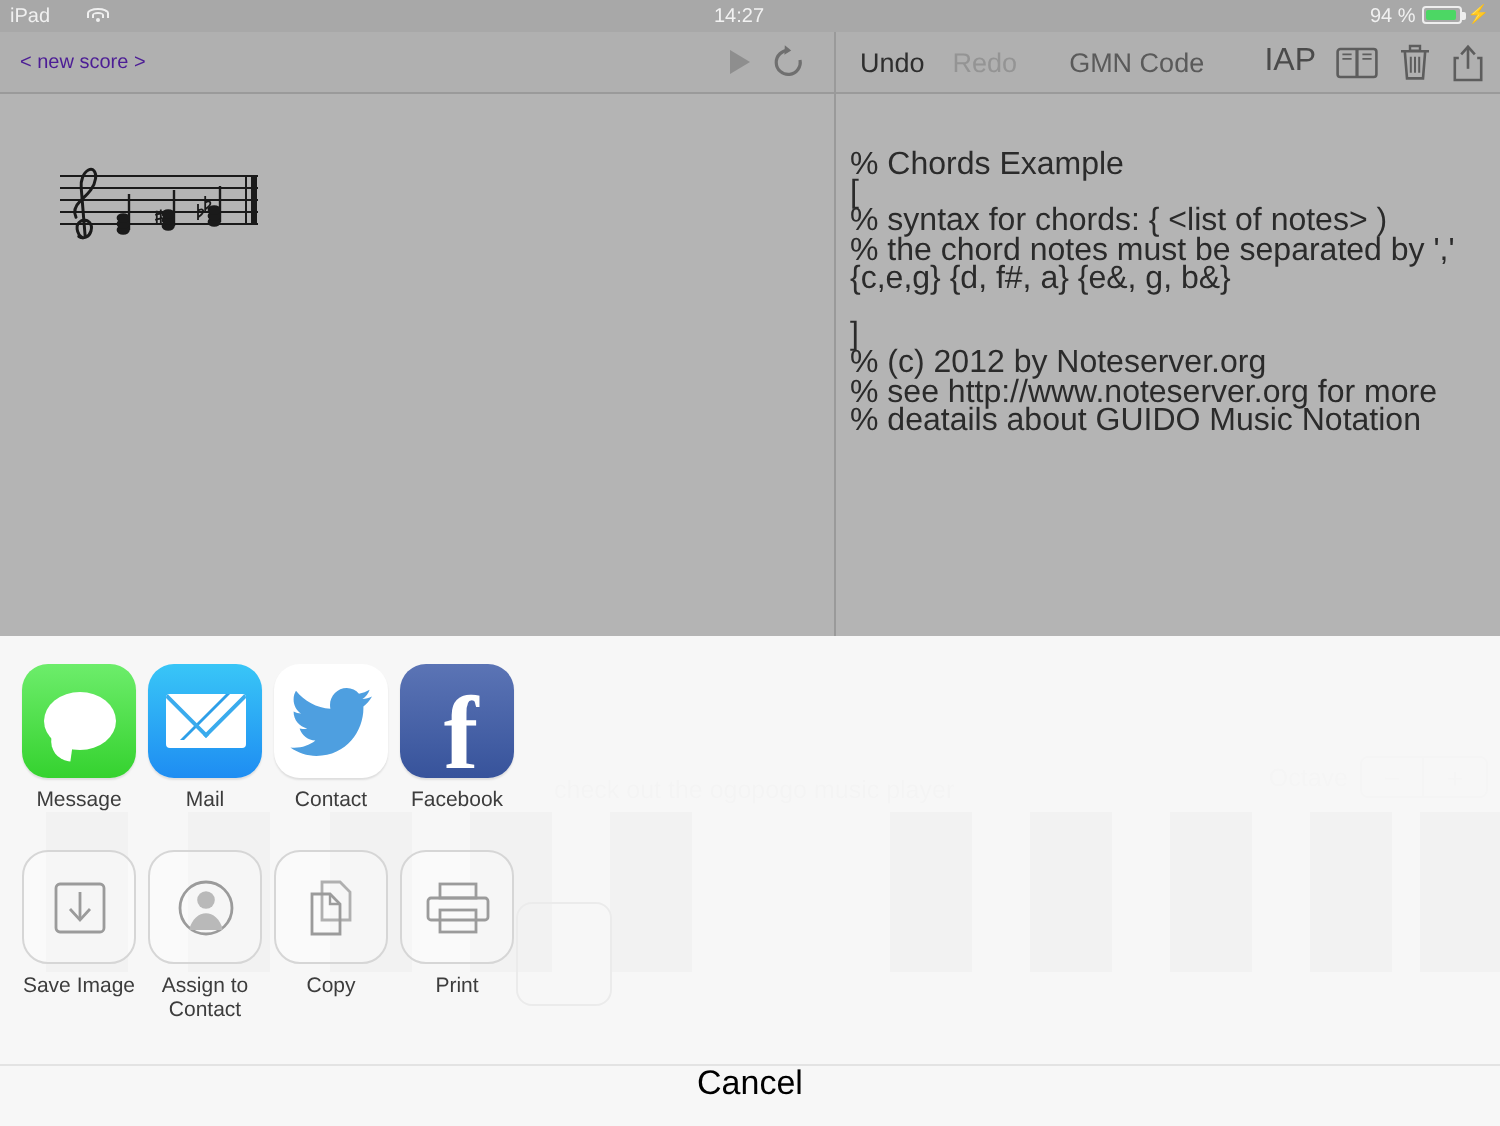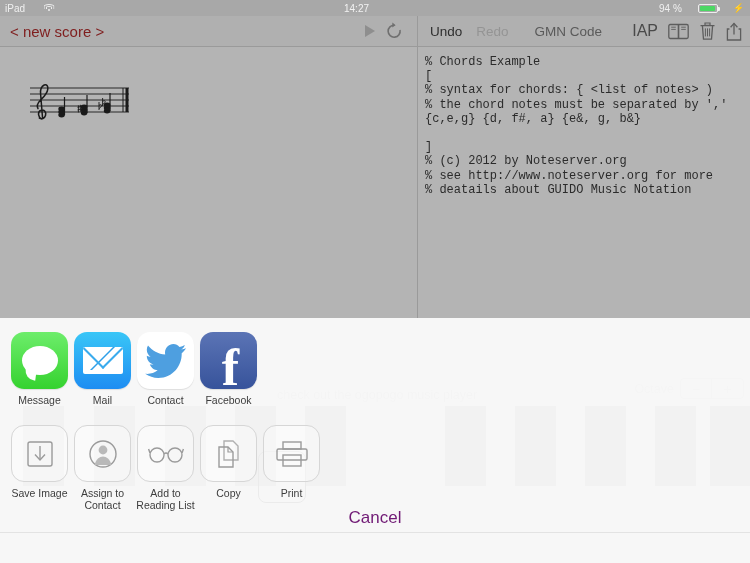--- a/index.html
+++ b/index.html
@@ -12,21 +12,21 @@
   }
 
   
   #status-bar{
     position:absolute; top:0; left:0; width:750px; height:16px;
     background:#a8a8a8; display:flex; align-items:center;
     font-size:10px; color:#f0f0f0; padding:0 5px;
   }
   #status-left{ display:flex; align-items:center; gap:18px; flex:0 0 auto; }
   #status-center{ flex:1; text-align:center; font-size:10px; color:#f2f2f2; }
-  #status-right{ display:flex; align-items:center; gap:16px; flex:0 0 auto; }
+  #status-right{ display:flex; gap:3px; flex:0 0 auto; }
   .wifi-icon{ width:11px; height:9px; position:relative; display:inline-block; }
   .wifi-icon i{
     position:absolute; left:50%; transform:translateX(-50%);
     border:1.2px solid #efefef; border-bottom:none; border-radius:50% 50% 0 0;
   }
   .wifi-icon i:nth-child(1){ width:11px;height:5px; top:0px;}
   .wifi-icon i:nth-child(2){ width:6px;height:3px; top:2.5px;}
   .wifi-icon i:nth-child(3){ width:2px;height:2px; top:5px; border-radius:50%;
     background:#efefef; border:none;}
   .batt{ width:20px;height:9px;border:1px solid #eee;border-radius:2px;
@@ -39,21 +39,21 @@
   
   #toolbar{
     position:absolute; top:16px; left:0; width:750px; height:31px;
     background:#b0b0b0; display:flex; align-items:stretch;
     border-bottom:1px solid #9a9a9a;
   }
   #toolbar-left{
     width:418px; display:flex; align-items:center; padding:0 10px;
     border-right:1px solid #9a9a9a; position:relative;
   }
-  #score-title{ font-size:15px; color:#7f1d1d; flex:1; }
+  #score-title{ font-size:10px; color:#4c1d95; flex:1; }
   .tb-icon{ color:#6f6f6f; display:flex; align-items:center; justify-content:center; }
   #play-btn{ width:22px; height:24px; }
   #play-tri{
     width:0;height:0;border-left:10px solid #8e8e8e;
     border-top:6px solid transparent;border-bottom:6px solid transparent;
   }
   #reload-btn{ width:26px; height:24px; }
   #toolbar-right{
     flex:1; display:flex; align-items:center; padding:0 8px 0 12px; gap:0;
   }
@@ -70,23 +70,23 @@
     background:#b4b4b4; border-right:1px solid #9a9a9a;
   }
   #staff{ position:absolute; left:28px; top:27px; }
 
   
   #code-pane{
     position:absolute; top:47px; left:419px; width:331px; height:271px;
     background:#b4b4b4; padding:8px 6px 0 6px; overflow:hidden;
   }
   #code-text{
-    font-family:Liberation Mono, monospace;
-    font-size:12px; line-height:14.2px; color:#2b2b2b;
-    white-space:pre-wrap; word-break:break-word;
+    font-family:Liberation Sans, sans-serif;
+    font-size:16px; line-height:14.2px; color:#2b2b2b;
+    white-space:pre-wrap; word-break:break-word;margin-top:21px;
   }
 
   
   #ghost-layer{
     position:absolute; top:318px; left:0; width:750px; height:245px;
     background:#f7f7f7; overflow:hidden;
   }
   #ghost-banner{
     position:absolute; top:64px; left:277px; width:470px; height:26px;
     display:flex; align-items:center;
@@ -384,32 +384,20 @@
       <div class="action-tile">
         <svg width="32" height="32" viewBox="0 0 32 32">
           <circle cx="16" cy="16" r="13" fill="none" stroke="#9b9b9b" stroke-width="1.4"></circle>
           <circle cx="16" cy="12" r="4.4" fill="#b9b9b9"></circle>
           <path d="M7.6 27 c1.2 -5.6 5 -8.4 8.4 -8.4 c3.4 0 7.2 2.8 8.4 8.4" fill="#b9b9b9"></path>
         </svg>
       </div>
       <span class="action-label">Assign to Contact</span>
     </div>
 
-    <div class="action-item">
-      <div class="action-tile">
-        <svg width="36" height="20" viewBox="0 0 36 20">
-          <circle cx="9" cy="11" r="7" fill="none" stroke="#9b9b9b" stroke-width="1.4"></circle>
-          <circle cx="27" cy="11" r="7" fill="none" stroke="#9b9b9b" stroke-width="1.4"></circle>
-          <path d="M16 10 c1.2 -1.4 2.8 -1.4 4 0" fill="none" stroke="#9b9b9b" stroke-width="1.4"></path>
-          <path d="M2 9 L0.6 5" stroke="#9b9b9b" stroke-width="1.4"></path>
-          <path d="M34 9 L35.4 5" stroke="#9b9b9b" stroke-width="1.4"></path>
-        </svg>
-      </div>
-      <span class="action-label">Add to Reading List</span>
-    </div>
 
     <div class="action-item">
       <div class="action-tile">
         <svg width="28" height="30" viewBox="0 0 28 30">
           <path d="M9 2 h9 l5 5 v14 h-14 z" fill="none" stroke="#b0b0b0" stroke-width="1.4"></path>
           <path d="M4 8 h9 l5 5 v15 h-14 z" fill="none" stroke="#9b9b9b" stroke-width="1.4"></path>
           <path d="M13 8 v5 h5" fill="none" stroke="#9b9b9b" stroke-width="1.2"></path>
         </svg>
       </div>
       <span class="action-label">Copy</span>
@@ -421,14 +409,14 @@
           <rect x="8" y="2" width="18" height="7" fill="none" stroke="#9b9b9b" stroke-width="1.4"></rect>
           <rect x="2" y="9" width="30" height="11" rx="1.5" fill="none" stroke="#9b9b9b" stroke-width="1.4"></rect>
           <rect x="8" y="15" width="18" height="11" fill="none" stroke="#9b9b9b" stroke-width="1.4"></rect>
         </svg>
       </div>
       <span class="action-label">Print</span>
     </div>
 
   </div>
 
-  <div id="cancel-btn" style="color: #701a75;">Cancel</div>
+  <div id="cancel-btn" style="color: #000000; margin-top: 24px;">Cancel</div>
 </div>
 
 </body></html>

